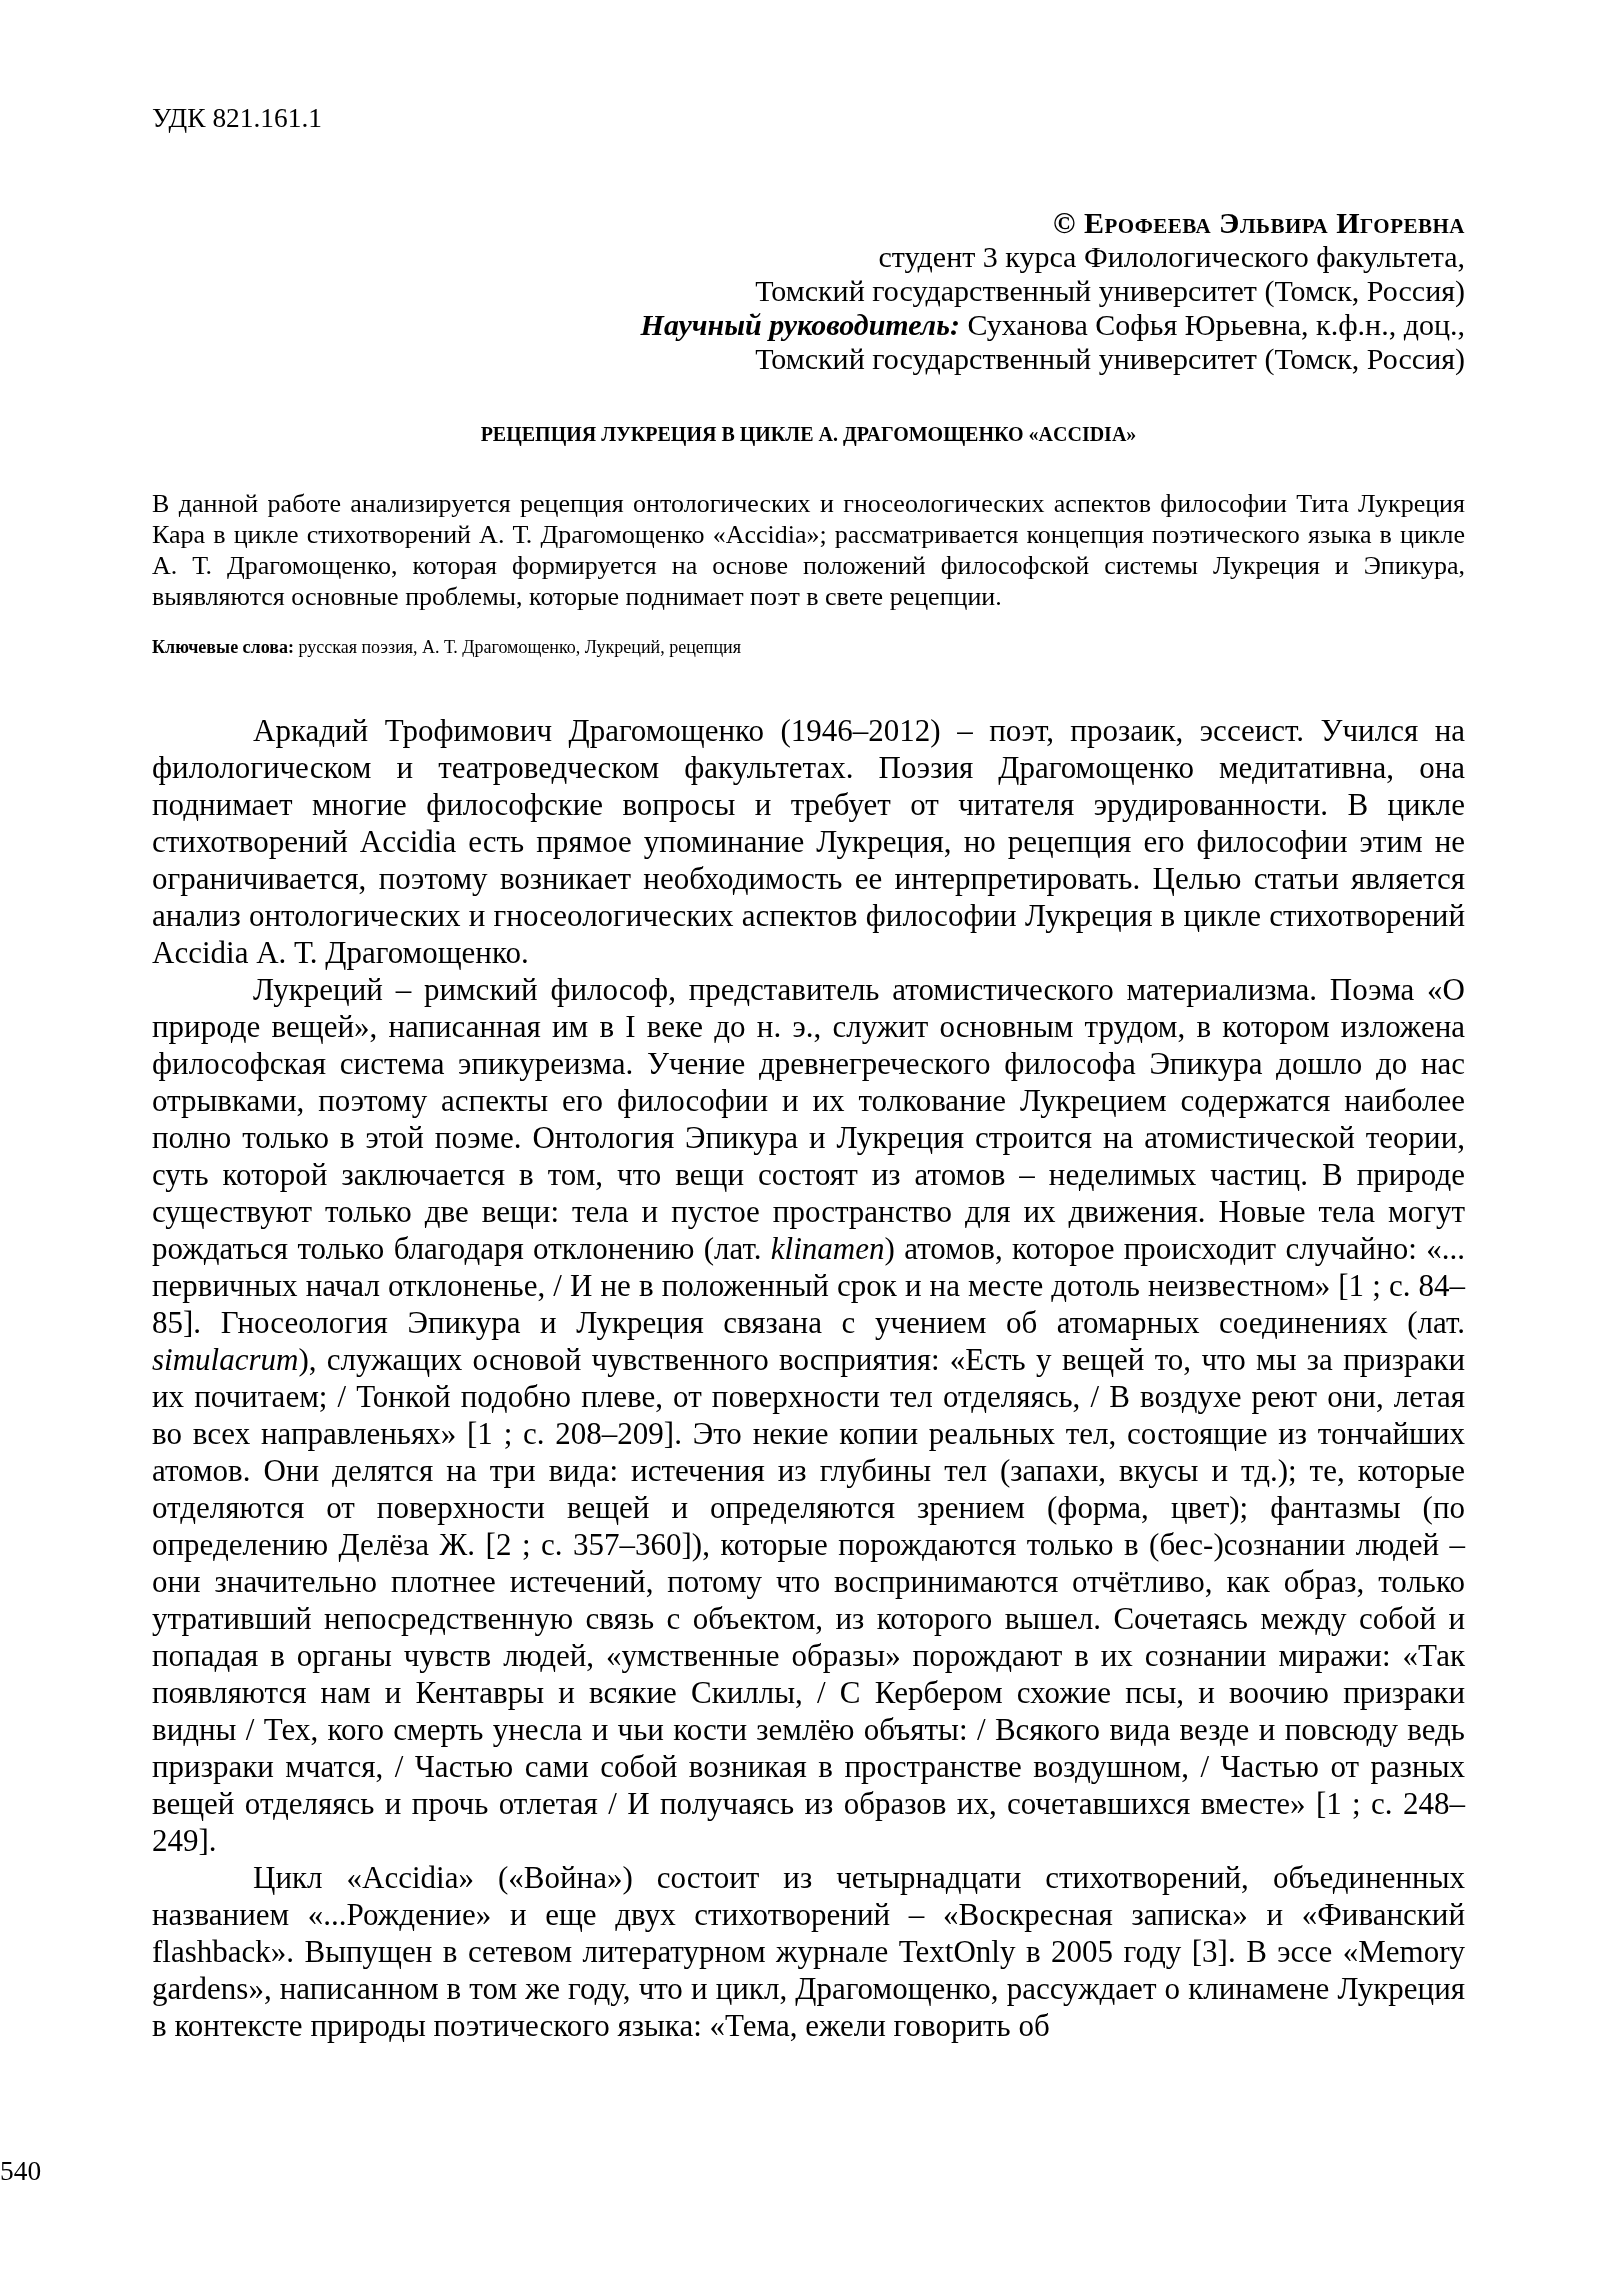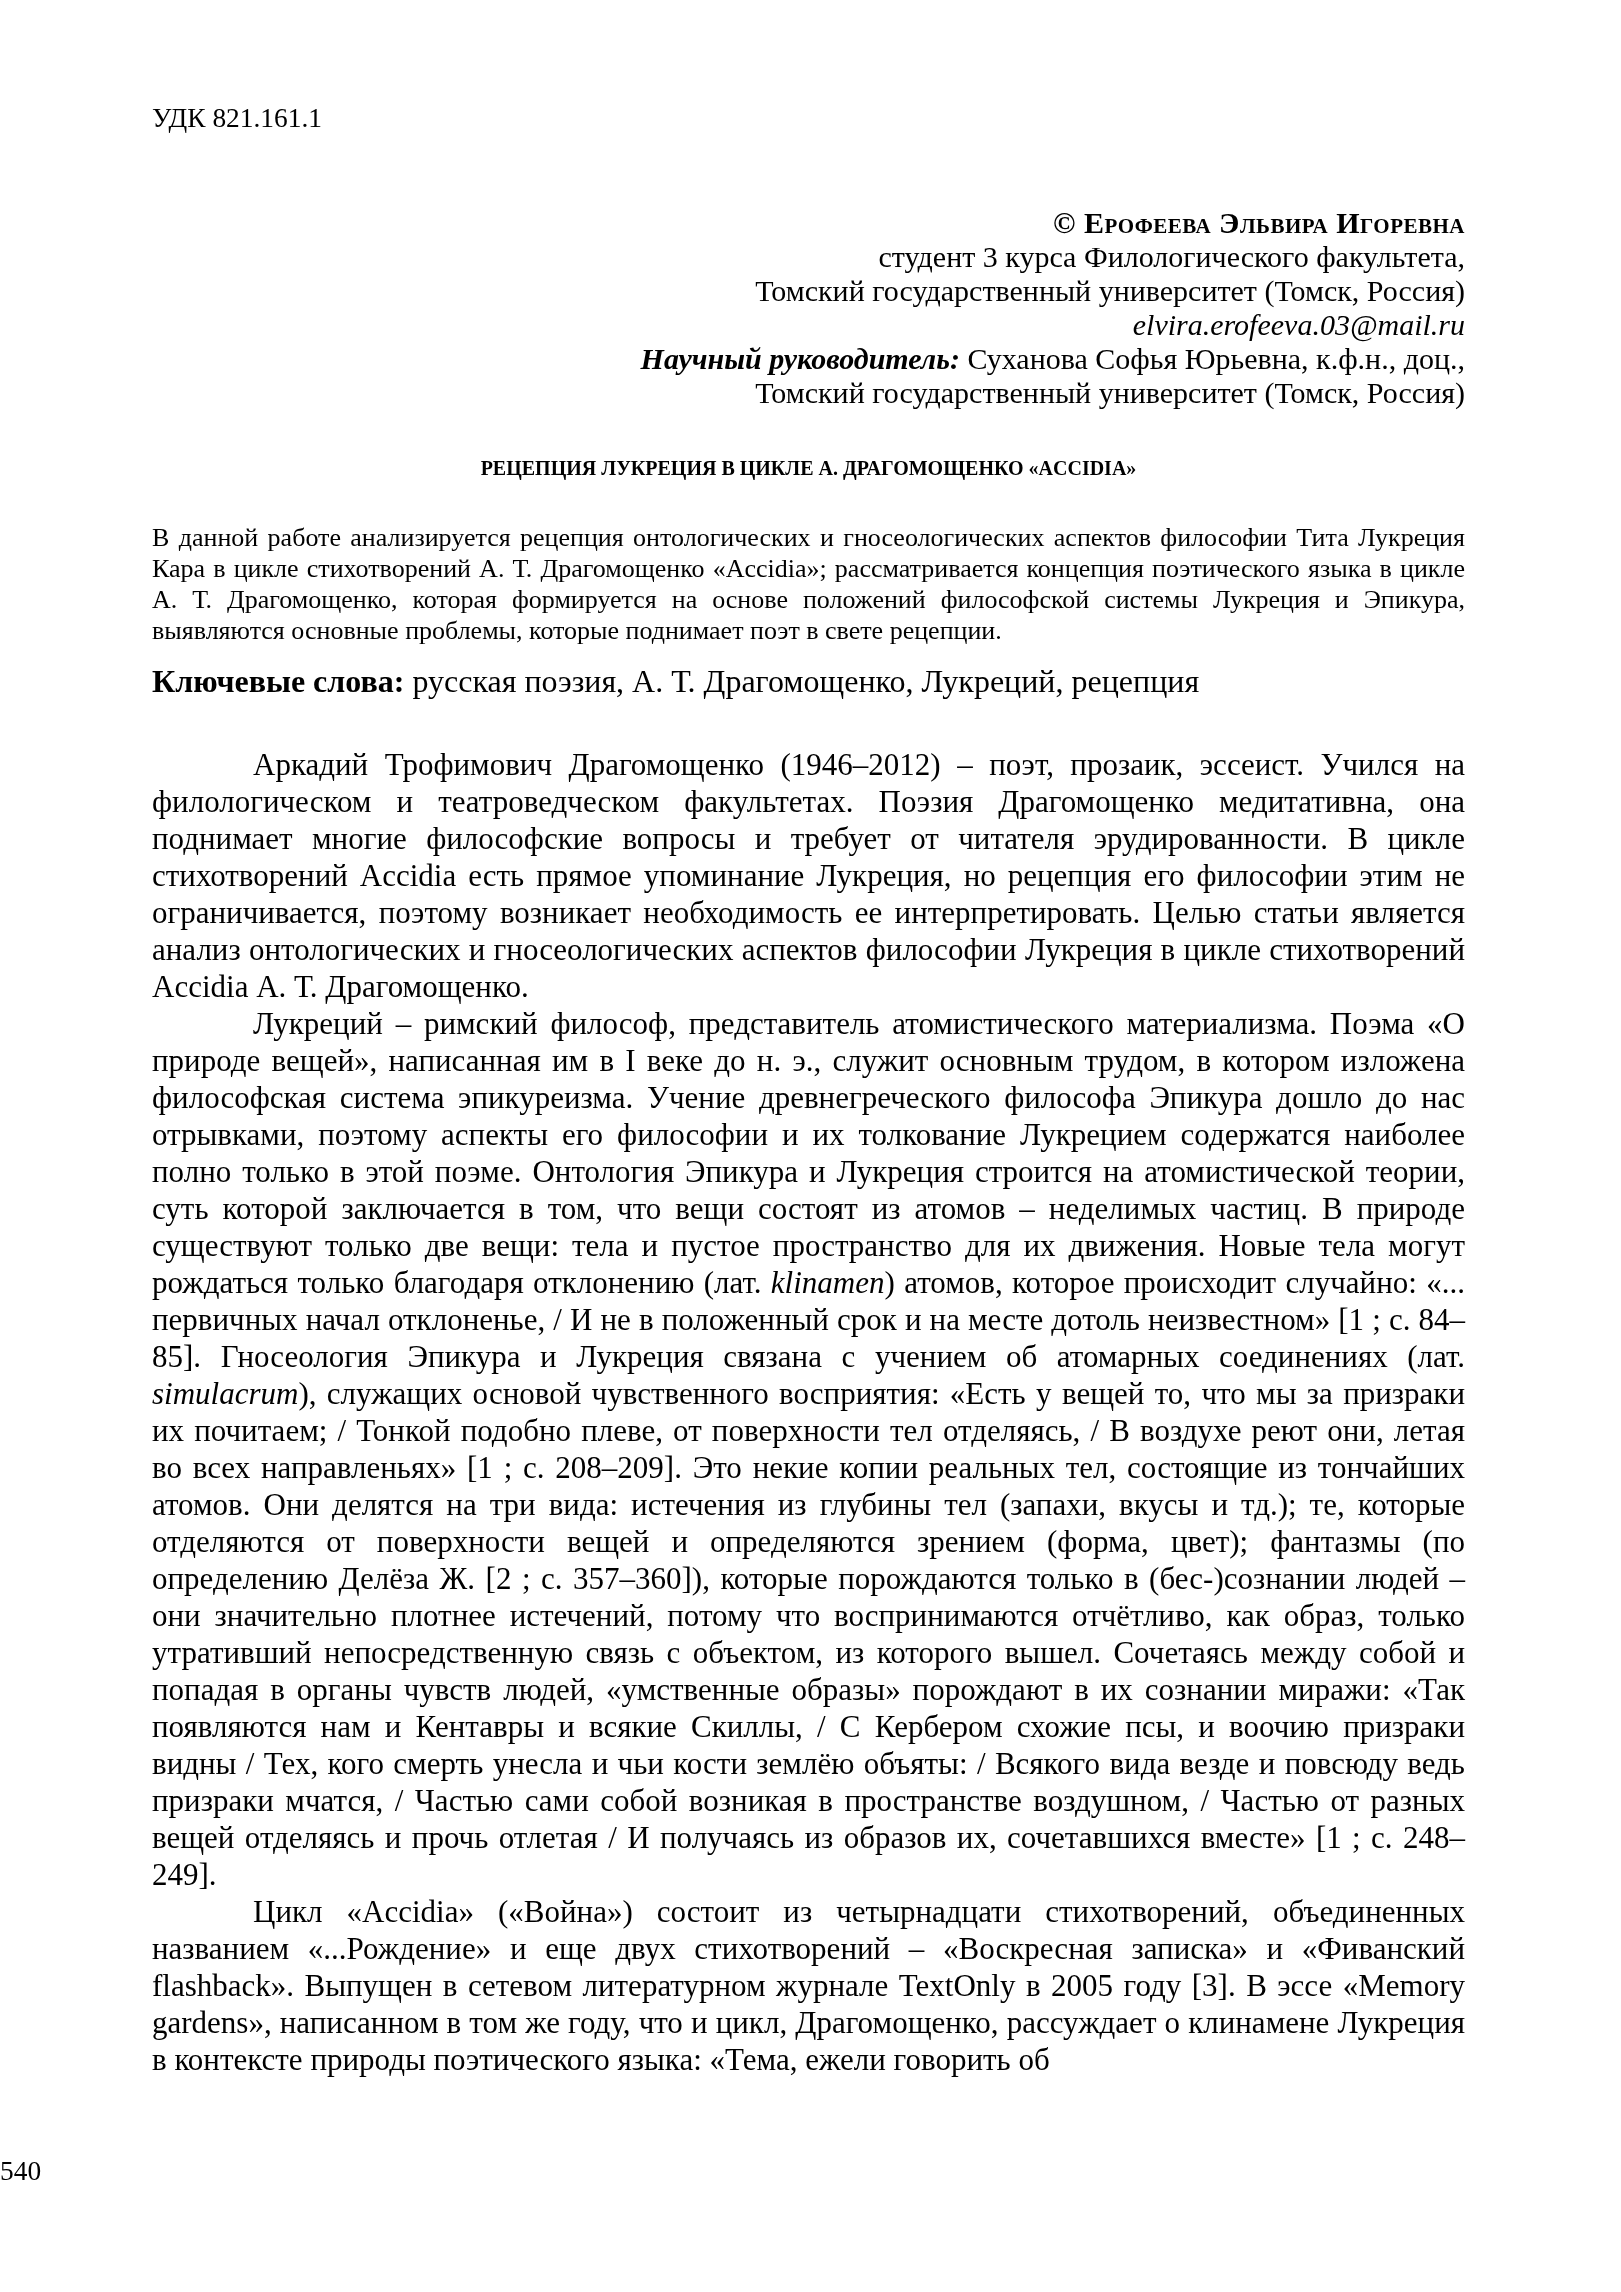--- a/index.html
+++ b/index.html
@@ -42,21 +42,21 @@
     line-height: 39px;
   }
   .abstract {
     margin-top: 34px;
     text-align: justify;
     font-size: 26px;
     line-height: 31px;
   }
   .keywords {
     margin-top: 19.6px;
-    font-size: 32px;
+    font-size: 18px;
     line-height: 31px;
   }
   .keywords .label { font-weight: bold; }
   .body-text {
     margin-top: 49px;
     text-align: justify;
     font-size: 31px;
     line-height: 37px;
   }
   .body-text p {
@@ -77,21 +77,20 @@
 <body>
 
 <div class="page">
 
   <div class="udc">УДК 821.161.1</div>
 
   <div class="author-block">
     <div class="smallcaps">© Ерофеева Эльвира Игоревна</div>
     <div>студент 3 курса Филологического факультета,</div>
     <div>Томский государственный университет (Томск, Россия)</div>
-    <div class="italic">elvira.erofeeva.03@mail.ru</div>
     <div><span class="bold-italic">Научный руководитель:</span><span> Суханова Софья Юрьевна, к.ф.н., доц.,</span></div>
     <div>Томский государственный университет (Томск, Россия)</div>
   </div>
 
   <div class="paper-title">РЕЦЕПЦИЯ ЛУКРЕЦИЯ В ЦИКЛЕ А. ДРАГОМОЩЕНКО «ACCIDIA»</div>
 
   <div class="abstract">В данной работе анализируется рецепция онтологических и гносеологических аспектов философии Тита Лукреция Кара в цикле стихотворений А. Т. Драгомощенко «Accidia»; рассматривается концепция поэтического языка в цикле А. Т. Драгомощенко, которая формируется на основе положений философской системы Лукреция и Эпикура, выявляются основные проблемы, которые поднимает поэт в свете рецепции.</div>
 
   <div class="keywords"><span class="label">Ключевые слова:</span><span> русская поэзия, А. Т. Драгомощенко, Лукреций, рецепция</span></div>
 

